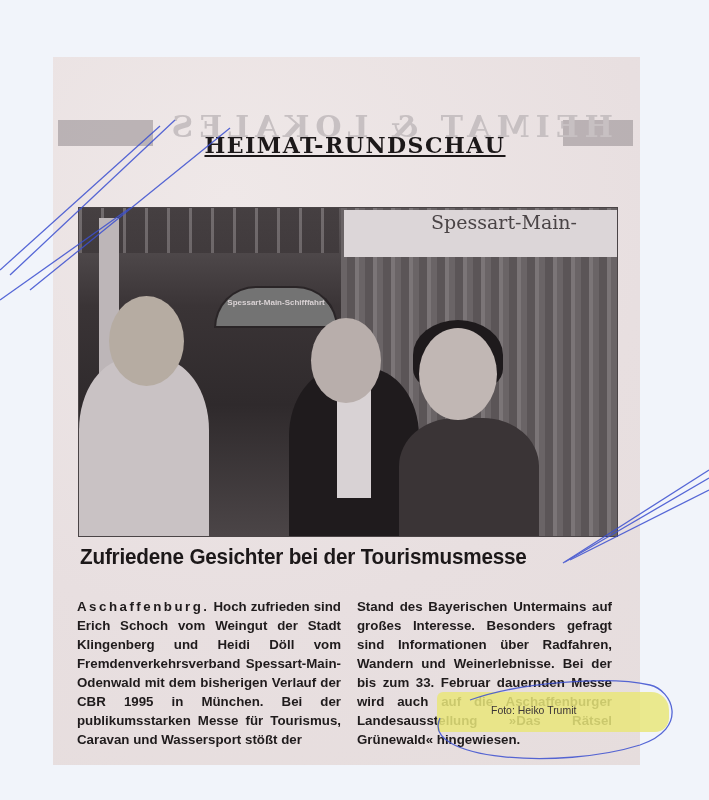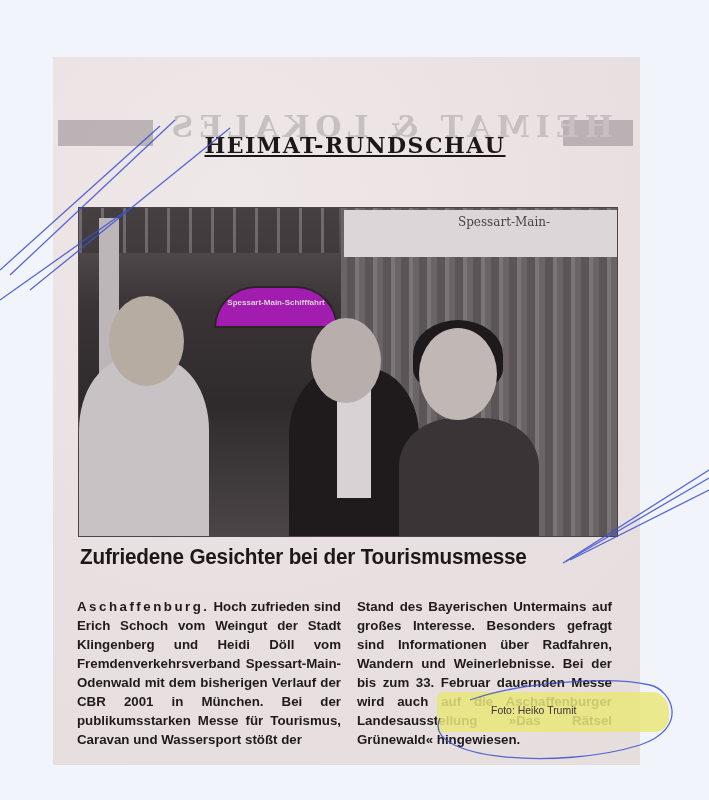--- a/index.html
+++ b/index.html
@@ -28,28 +28,28 @@
   .photo {
     position: absolute; left: 25px; top: 150px; width: 538px; height: 328px;
     border: 1.5px solid #4a4446; background: #3f393b; overflow: hidden;
   }
   .photo .bg { position: absolute; inset: 0;
     background: linear-gradient(180deg, #5e585a 0%, #3a3436 30%, #2f2a2c 60%, #4b4547 100%); }
   .photo .ceiling { position: absolute; left: 0; top: 0; width: 260px; height: 45px;
     background: repeating-linear-gradient(90deg, #7a7476 0 3px, #3b3537 3px 22px); opacity: .7; }
   .photo .pillar { position: absolute; left: 20px; top: 10px; width: 20px; height: 318px; background: #bdb6b8; }
   .photo .arch { position: absolute; left: 135px; top: 78px; width: 120px; height: 38px;
-    border-radius: 60px 60px 0 0; background: #a21caf; border: 2px solid #2a2527; }
+    border-radius: 60px 60px 0 0; background: #737373; border: 2px solid #2a2527; }
   .photo .arch-label { position: absolute; left: 0; right: 0; top: 10px; text-align: center;
     font-size: 8px; font-weight: bold; color: #d9d2d4; }
   .photo .booth { position: absolute; left: 262px; top: 0; width: 276px; height: 328px;
     background: repeating-linear-gradient(90deg, #6a6466 0 6px, #5b5557 6px 14px, #7b7577 14px 18px); }
   .photo .sign { position: absolute; left: 265px; top: 2px; width: 320px; height: 44px;
     background: #dcd6d8; text-align: center; font-family: "DejaVu Serif", serif;
-    font-size: 12px; line-height: 19px; color: #4a4446; padding-top: 3px; }
+    font-size: 19px; line-height: 19px; color: #4a4446; padding-top: 3px; }
   .person { position: absolute; border-radius: 50% 50% 10% 10%; }
   .p1-body { left: 0; top: 150px; width: 130px; height: 180px; background: #c9c2c4; border-radius: 40% 40% 0 0; }
   .p1-head { left: 30px; top: 88px; width: 75px; height: 90px; background: #b6aca2; border-radius: 50%; }
   .p2-body { left: 210px; top: 160px; width: 130px; height: 170px; background: #1f1b1d; border-radius: 40% 40% 0 0; }
   .p2-shirt { left: 258px; top: 170px; width: 34px; height: 120px; background: #d8d2d4; border-radius: 0; }
   .p2-head { left: 232px; top: 110px; width: 70px; height: 85px; background: #b8aeab; border-radius: 50%; }
   .p3-body { left: 320px; top: 210px; width: 140px; height: 120px; background: #3a3436; border-radius: 40% 40% 0 0; }
   .p3-head { left: 340px; top: 120px; width: 78px; height: 92px; background: #c1b7b4; border-radius: 50%; }
   .p3-hair { left: 334px; top: 112px; width: 90px; height: 70px; background: #1e1a1c; border-radius: 50% 50% 30% 30%; }
   .headline {
@@ -103,21 +103,21 @@
     <div class="person p2-shirt"></div>
     <div class="person p2-head"></div>
     <div class="person p3-body"></div>
     <div class="person p3-hair"></div>
     <div class="person p3-head"></div>
   </div>
 
   <div class="headline">Zufriedene Gesichter bei der Tourismusmesse</div>
 
   <div class="col col-left">
-    <p><span class="dateline">Aschaffenburg.</span> <span>Hoch zufrieden sind Erich Schoch vom Weingut der Stadt Klingenberg und Heidi Döll vom Fremdenverkehrsverband Spessart-Main-Odenwald mit dem bisherigen Verlauf der CBR 2001 in München. Bei der publikumsstarken Messe für Tourismus, Caravan und Wassersport stößt der</span></p>
+    <p><span class="dateline">Aschaffenburg.</span> <span>Hoch zufrieden sind Erich Schoch vom Weingut der Stadt Klingenberg und Heidi Döll vom Fremdenverkehrsverband Spessart-Main-Odenwald mit dem bisherigen Verlauf der CBR 1995 in München. Bei der publikumsstarken Messe für Tourismus, Caravan und Wassersport stößt der</span></p>
   </div>
   <div class="col col-right">
     <p>Stand des Bayerischen Untermains auf großes Interesse. Besonders gefragt sind Informationen über Radfahren, Wandern und Weinerlebnisse. Bei der bis zum 33. Februar dauernden Messe wird auch auf die Aschaffenburger Landesausstellung »Das Rätsel Grünewald« hingewiesen.</p>
   </div>
 </div>
 
 <div class="credit-highlight"></div>
 <div class="credit">Foto: Heiko Trumit</div>
 
 <svg class="ink" viewBox="0 0 709 800">

